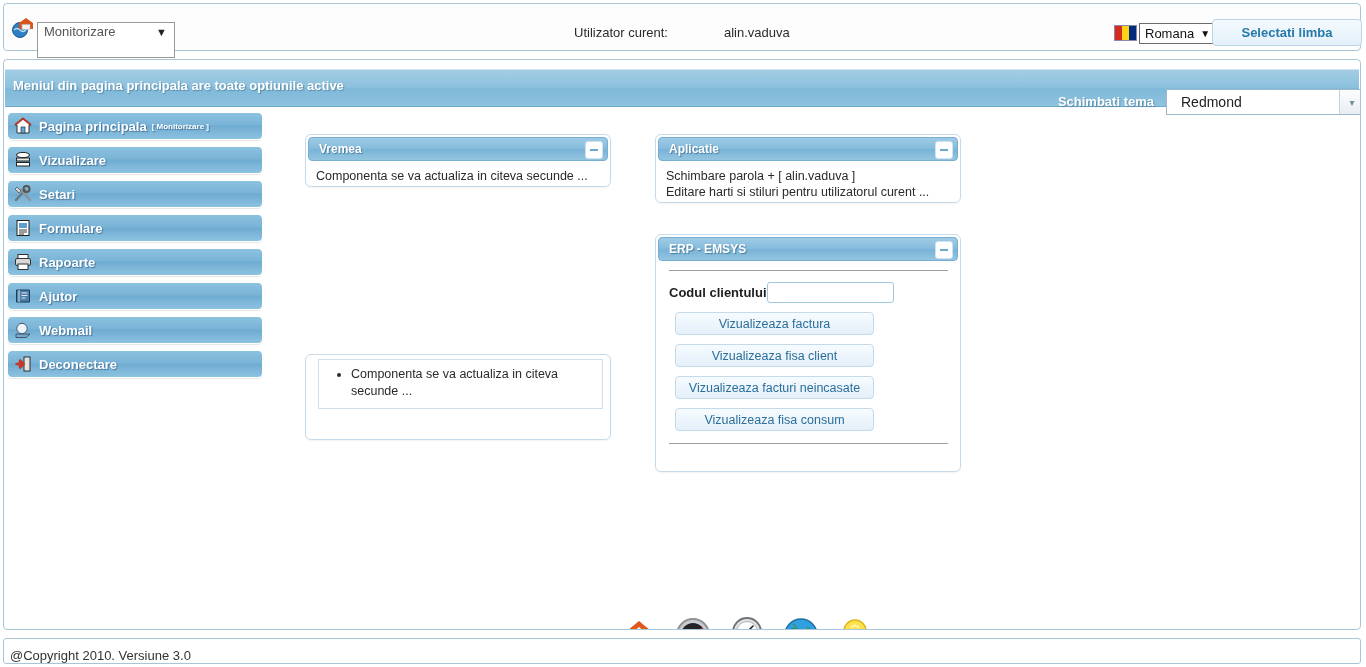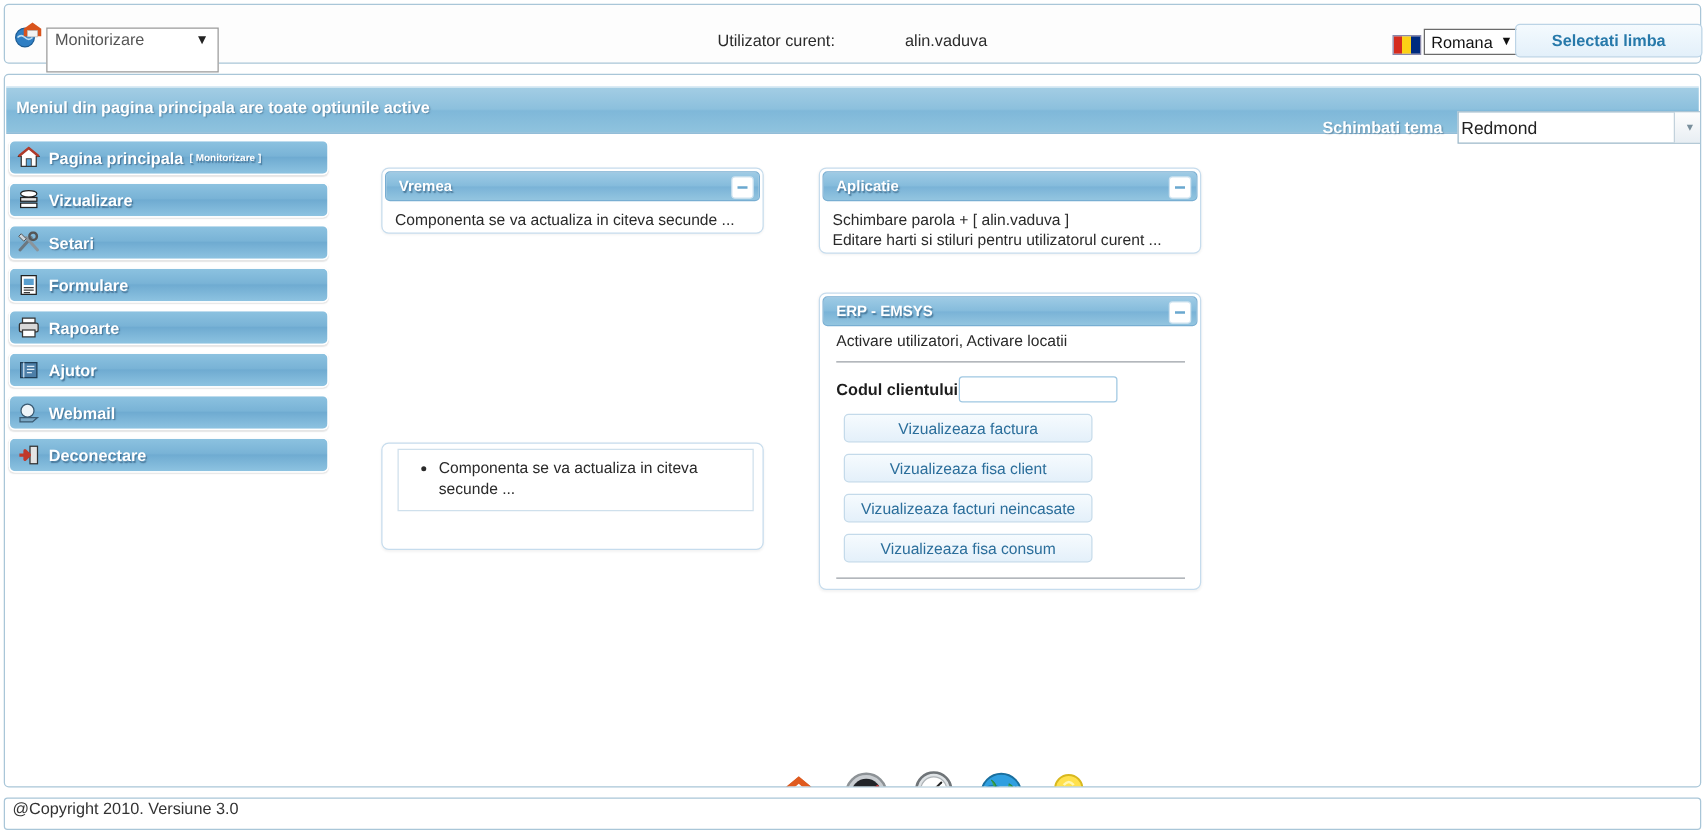--- a/index.html
+++ b/index.html
@@ -41,21 +41,21 @@
     position: absolute; left: 570px; top: 21px;
     font-size: 13px; color: #2b2b2b; text-align: center;
   }
   .cur-user-value {
     position: absolute; left: 720px; top: 21px;
     font-size: 13px; color: #2b2b2b;
   }
   .lang-box {
     position: absolute; left: 1110px; top: 18px;
     height: 22px;
-    display: flex; align-items: flex-end;
+    display: flex; align-items: center;
   }
   .flag {
     width: 23px; height: 16px;
     display: inline-block;
     border: 1px solid #88a; box-sizing: border-box;
     background: linear-gradient(to right, #d52b1e 0 33.3%, #fcd116 33.3% 66.6%, #002b7f 66.6% 100%);
   }
   .lang-select {
     margin-left: 2px;
     border: 1px solid #6b6b6b;
@@ -108,21 +108,21 @@
     text-shadow: 1px 1px 1px rgba(60,100,130,.55);
   }
   .theme-select {
     position: absolute; left: 1161px; top: 19px;
     width: 199px; height: 26px;
     background: #ffffff;
     border: 1px solid #9cb8c9;
     box-sizing: border-box;
     display: flex; align-items: center;
     font-size: 14px; color: #222;
-    padding-left: 2px;
+    padding-left: 14px;
   }
   .theme-select .drop {
     position: absolute; right: 0; top: 0;
     width: 24px; height: 24px;
     background: linear-gradient(to bottom, #fdfdfd, #e8eef3);
     border-left: 1px solid #c3d2dc;
     display: flex; align-items: center; justify-content: center;
     color: #7a8f9c; font-size: 10px;
   }
 
@@ -247,21 +247,21 @@
   .dock-ico { width: 40px; height: 40px; position: relative; }
 
   
   .footer {
     position: absolute; left: 3px; top: 638px;
     width: 1358px; height: 26px;
     border: 1px solid #a9c6d8;
     border-radius: 3px;
     background: #ffffff;
     box-sizing: border-box;
-    display: flex; align-items: flex-start;
+    display: flex; align-items: flex-end;
     font-size: 13px; color: #333;
     padding-left: 6px;
   }
 </style>
 </head>
 <body>
 
 <div class="page">
 
   <div class="topbar">
@@ -431,21 +431,20 @@
     </div>
 
     <div class="portlet" style="left:651px; top:174px; width:306px; height:238px;">
       <div class="portlet-head">
         <span class="portlet-title">ERP - EMSYS</span>
         <span class="minimize">
             <i></i>
           </span>
       </div>
 
-      <div class="erp-sub">Activare utilizatori, Activare locatii</div>
       <hr class="erp-hr">
 
       <div class="erp-field">
         <label>Codul clientului</label>
         <input class="erp-input" type="text" value="" style="">
       </div>
 
       <div class="erp-btn">Vizualizeaza factura</div>
       <div class="erp-btn">Vizualizeaza fisa client</div>
       <div class="erp-btn">Vizualizeaza facturi neincasate</div>

